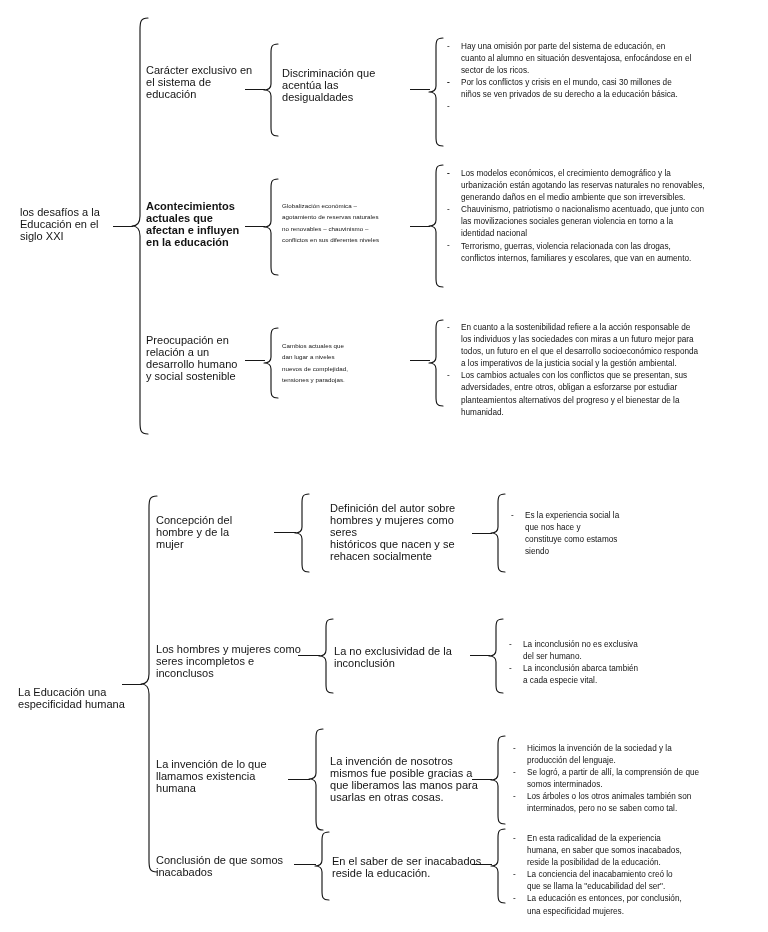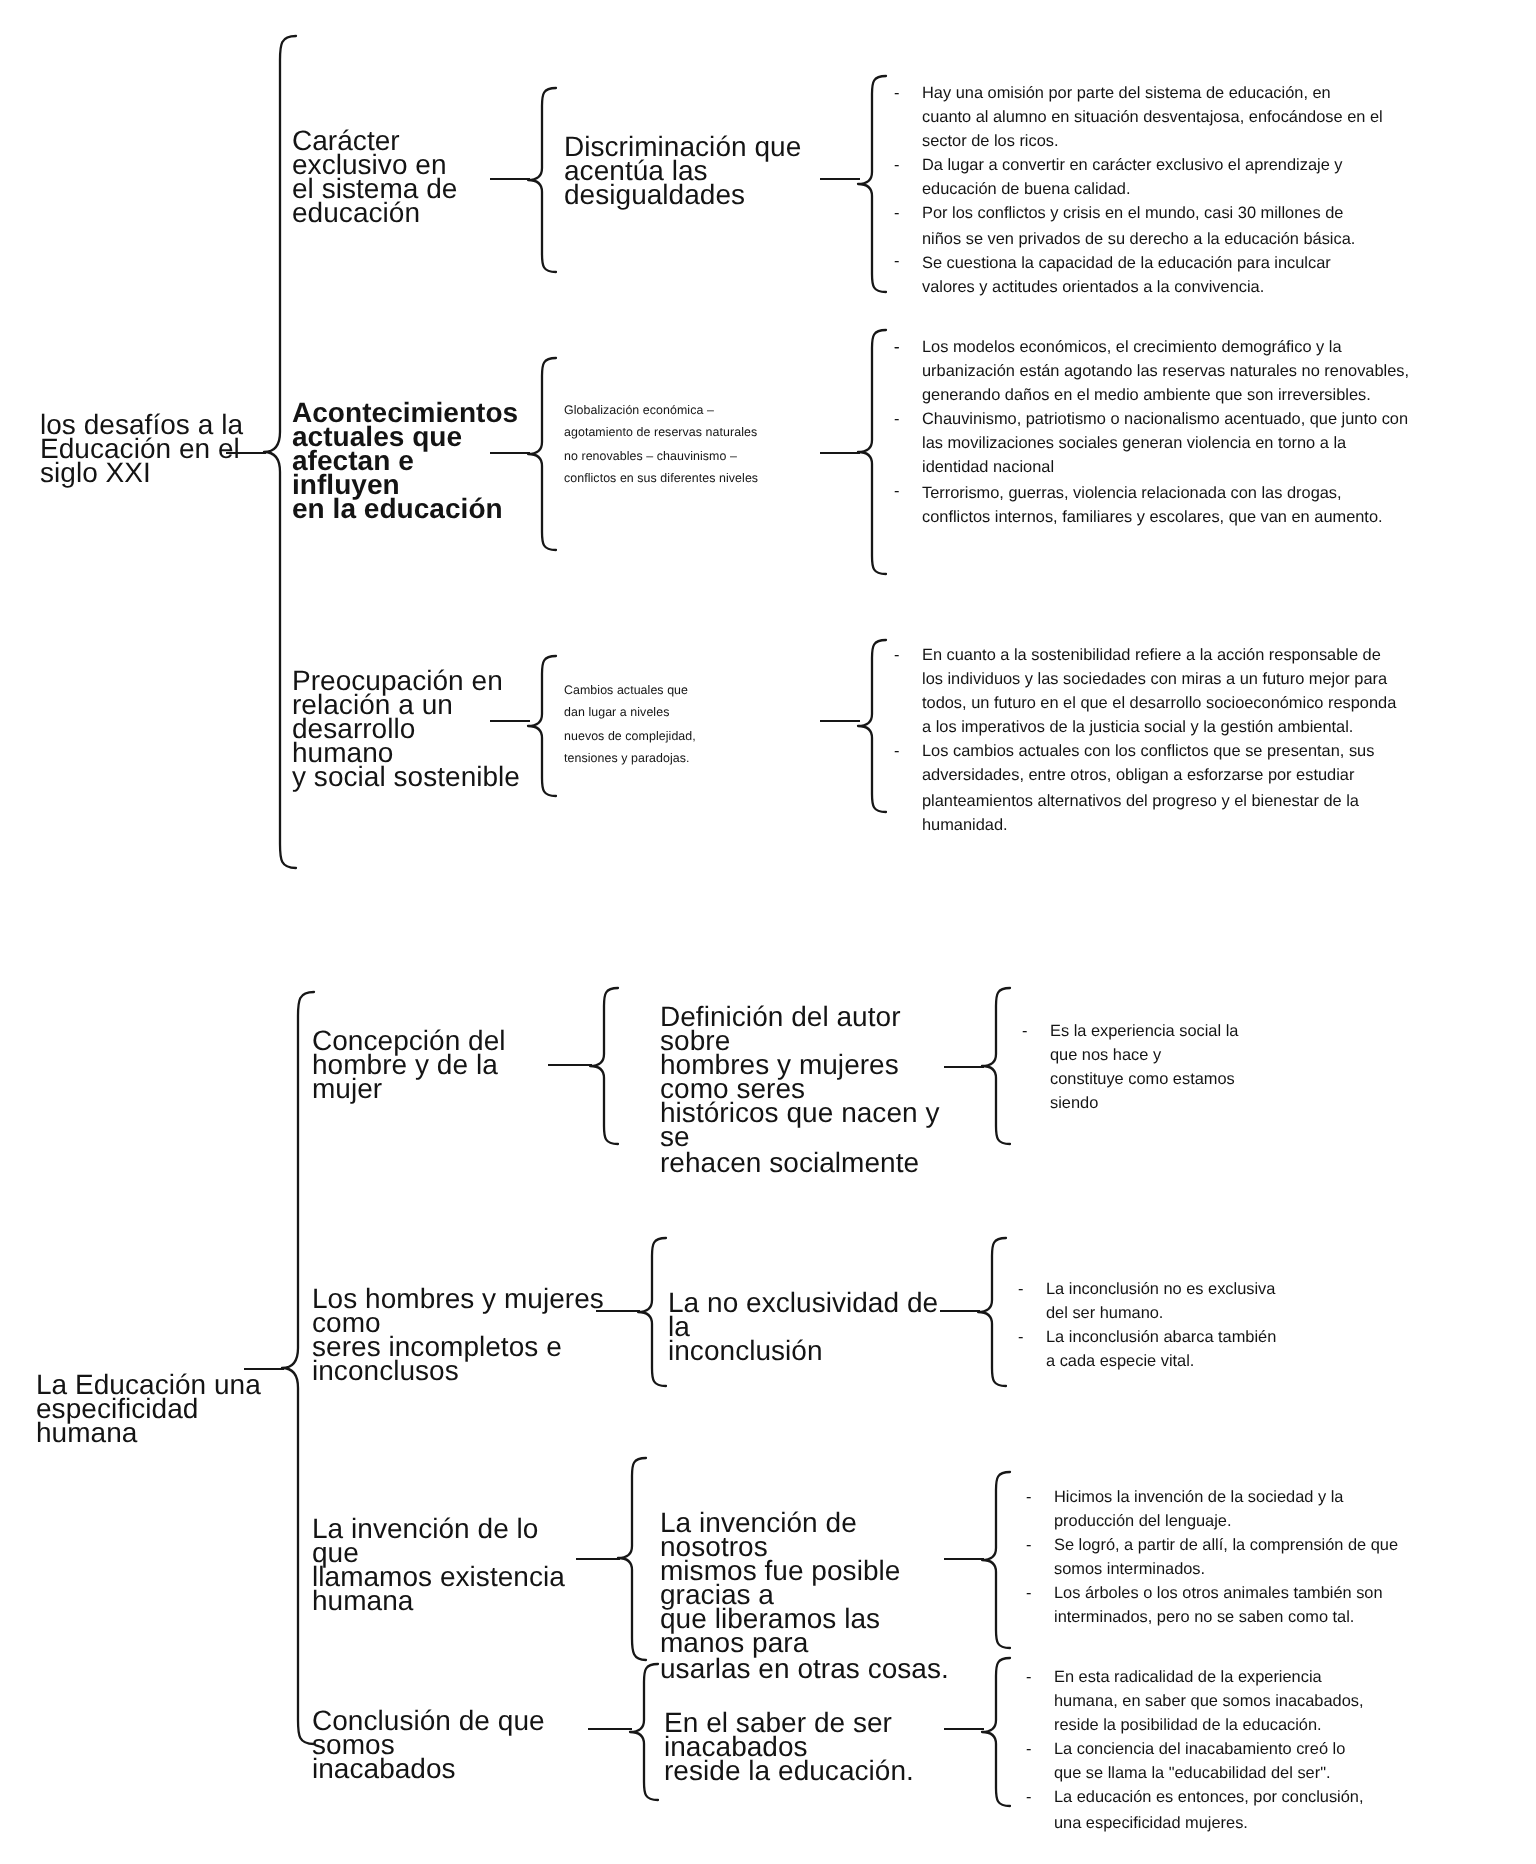--- a/index.html
+++ b/index.html
@@ -13,21 +13,21 @@
   }
   #canvas {
     position: relative;
     width: 768px;
     height: 932px;
     background: #ffffff;
     overflow: hidden;
   }
   .node {
     position: absolute;
-    font-size: 14px;
+    font-size: 11px;
     line-height: 12.1px;
     color: #141414;
     white-space: pre-line;
     letter-spacing: 0.02px;
   }
   .node.small {
     font-size: 6.2px;
     line-height: 11.4px;
     letter-spacing: 0.04px;
   }
@@ -103,26 +103,24 @@
     <div class="connector" style="left:410px; top:89px; width:20px;"></div>
     <div class="brace" style="left:428px; top:36px; width:16px; height:112px;">
       <svg viewBox="0 0 16 112" width="16" height="112" preserveAspectRatio="none">
         <path d="M15,2 C8.5,2 8,5 8,11 L8,50 C8,54 5.5,56 1,56 C5.5,56 8,58 8,62 L8,101 C8,107 8.5,110 15,110"></path>
       </svg>
     </div>
     <div class="bullets" style="left:446px; top:41px; width:300px;">
       <p class="bline"><span class="dash">-</span><span>Hay una omisión por parte del sistema de educación, en
 cuanto al alumno en situación desventajosa, enfocándose en el
 sector de los ricos.</span></p>
-      <p class="bline"><span class="dash">-</span><span>Da lugar a convertir en carácter exclusivo el aprendizaje y
-educación de buena calidad.</span></p>
+      <p class="bline"><span class="dash">-</span></p>
       <p class="bline"><span class="dash">-</span><span>Por los conflictos y crisis en el mundo, casi 30 millones de
 niños se ven privados de su derecho a la educación básica.</span></p>
-      <p class="bline"><span class="dash">-</span><span>Se cuestiona la capacidad de la educación para inculcar
-valores y actitudes orientados a la convivencia.</span></p>
+      <p class="bline"><span class="dash">-</span></p>
     </div>
 
     <div class="node" style="left:146px; top:200px; width:115px;font-weight:bold;">Acontecimientos
 actuales que
 afectan e influyen
 en la educación</div>
     <div class="connector" style="left:245px; top:226px; width:20px;"></div>
     <div class="brace" style="left:263px; top:177px; width:16px; height:100px;">
       <svg viewBox="0 0 16 100" width="16" height="100" preserveAspectRatio="none">
         <path d="M15,2 C8.5,2 8,5 8,11 L8,44 C8,48 5.5,50 1,50 C5.5,50 8,52 8,56 L8,89 C8,95 8.5,98 15,98"></path>

